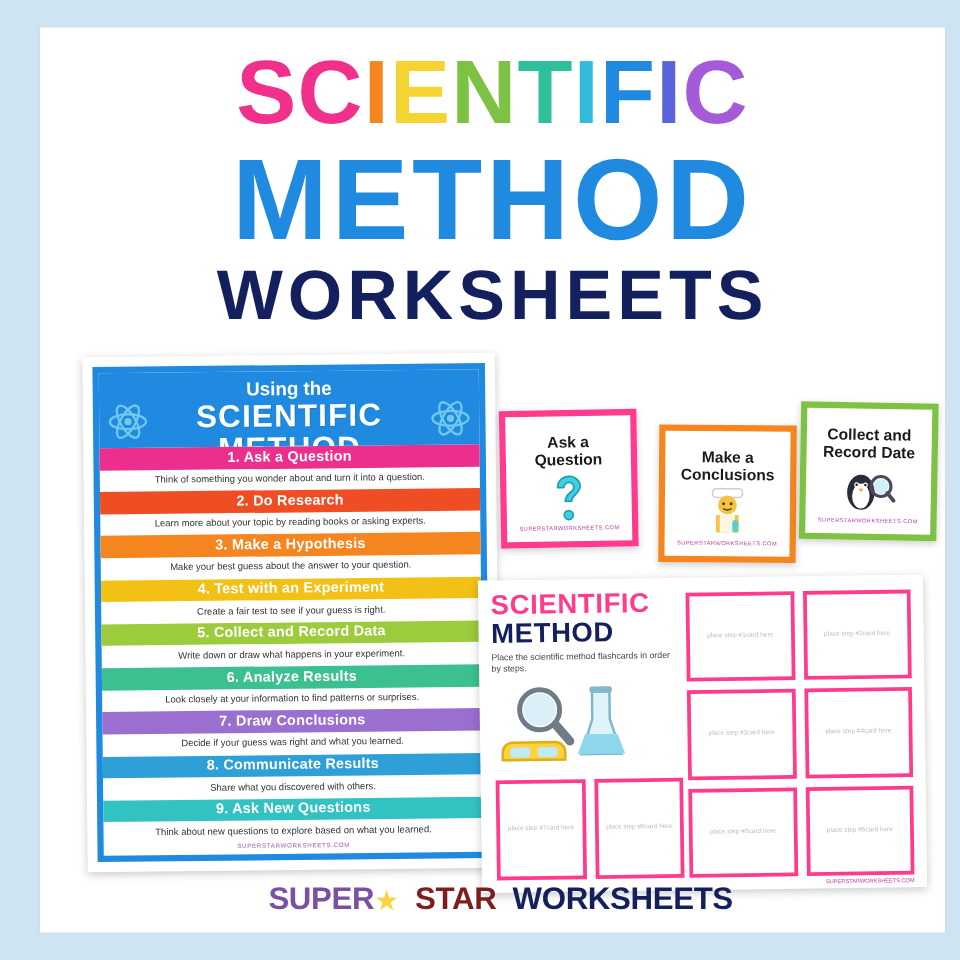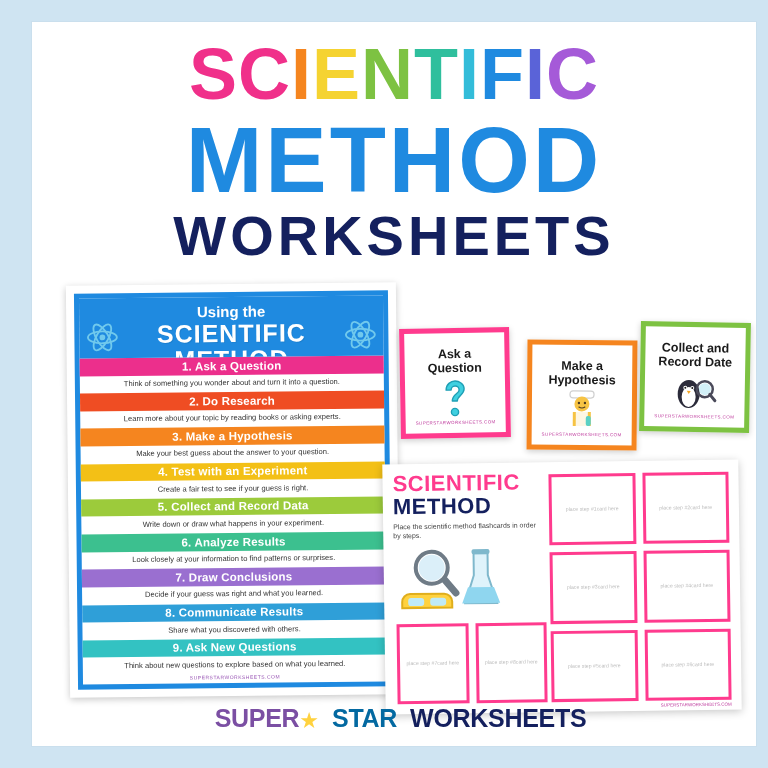--- a/index.html
+++ b/index.html
@@ -164,21 +164,21 @@
   .brand {
     position: absolute; left: 0; bottom: 12px; width: 724px;
     text-align: center;
     white-space: nowrap;
   }
   .brand .bw { font-size: 25px; font-weight: 700; letter-spacing: -0.3px; margin-left: 13px; }
   .brand .star {
     display: inline-block; color: #ffd23f; font-size: 22px; vertical-align: -1px;
   }
   .b-super { color: #7b4fa3; }
-  .b-star { color: #0369a1; }
+  .b-star { color: #7f1d1d; }
   .b-work { color: #14205e; }
 </style>
 </head>
 <body>
 
 <div id="stage">
   <div class="card">
 
     <div class="title-wrap">
       <div class="t-scientific" id="t-scientific"><span style="color: rgb(240, 48, 138);">S</span><span style="color: rgb(240, 48, 138);">C</span><span style="color: rgb(245, 133, 31);">I</span><span style="color: rgb(245, 211, 49);">E</span><span style="color: rgb(125, 194, 66);">N</span><span style="color: rgb(47, 191, 157);">T</span><span style="color: rgb(51, 188, 217);">I</span><span style="color: rgb(31, 138, 224);">F</span><span style="color: rgb(90, 99, 216);">I</span><span style="color: rgb(165, 90, 216);">C</span></div>
@@ -257,21 +257,21 @@
           <path d="M13 14c0-6 5-9 9-9s9 3 9 8c0 6-7 7-7 12h-5c0-7 7-7 7-11 0-2.2-1.8-4-4-4s-4 1.8-4 4z" fill="#3fd0e0" stroke="#1f9fb5" stroke-width="1.4" stroke-linejoin="round"></path>
           <circle cx="21.5" cy="36" r="3.6" fill="#3fd0e0" stroke="#1f9fb5" stroke-width="1.4"></circle>
         </svg>
       </div>
       <div class="fl-foot" id="fc1-foot">SUPERSTARWORKSHEETS.COM</div>
     </div>
 
     <div class="flash flash-2">
       <div class="fl-title" id="fc2-title">
           <div>Make a</div>
-          <div>Hypothesis</div>
+          <div>Conclusions</div>
         </div>
       <div class="fl-art">
         <svg width="40" height="44" viewBox="0 0 40 44">
           <rect x="8" y="3" width="24" height="7" rx="3" fill="#ffffff" stroke="#cfcfcf" stroke-width="1.2"></rect>
           <circle cx="20" cy="16" r="7.5" fill="#f6c344"></circle>
           <circle cx="17" cy="15" r="1.2" fill="#4a3b22"></circle>
           <circle cx="23" cy="15" r="1.2" fill="#4a3b22"></circle>
           <path d="M17 19q3 2 6 0" stroke="#4a3b22" stroke-width="1.1" fill="none" stroke-linecap="round"></path>
           <path d="M11 24h18v14H11z" fill="#f6c344"></path>
           <path d="M14 24h12v14H14z" fill="#ffffff" opacity="0.85"></path>

